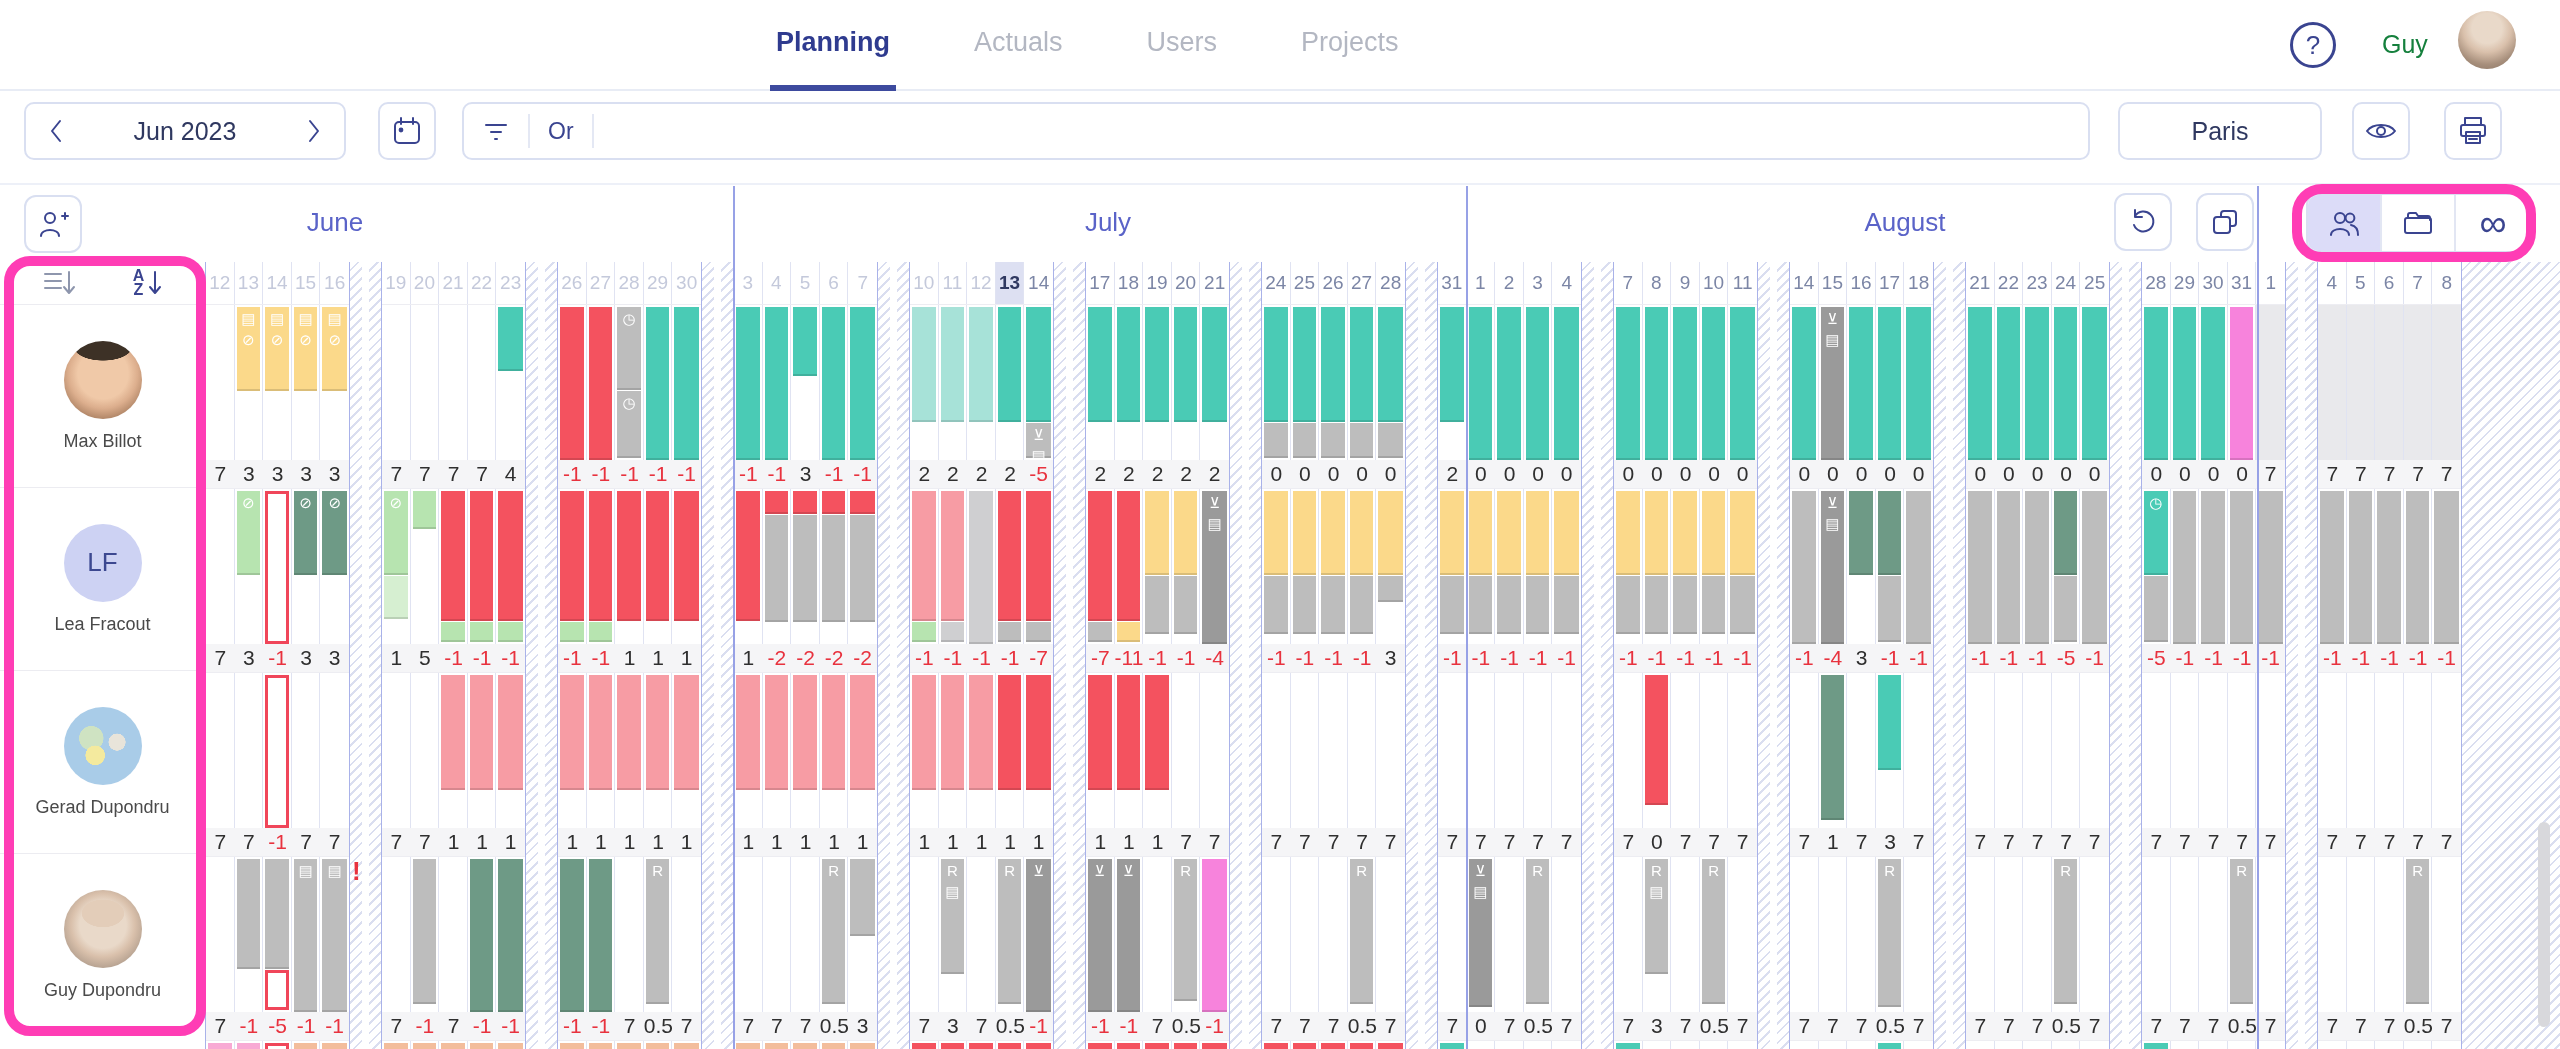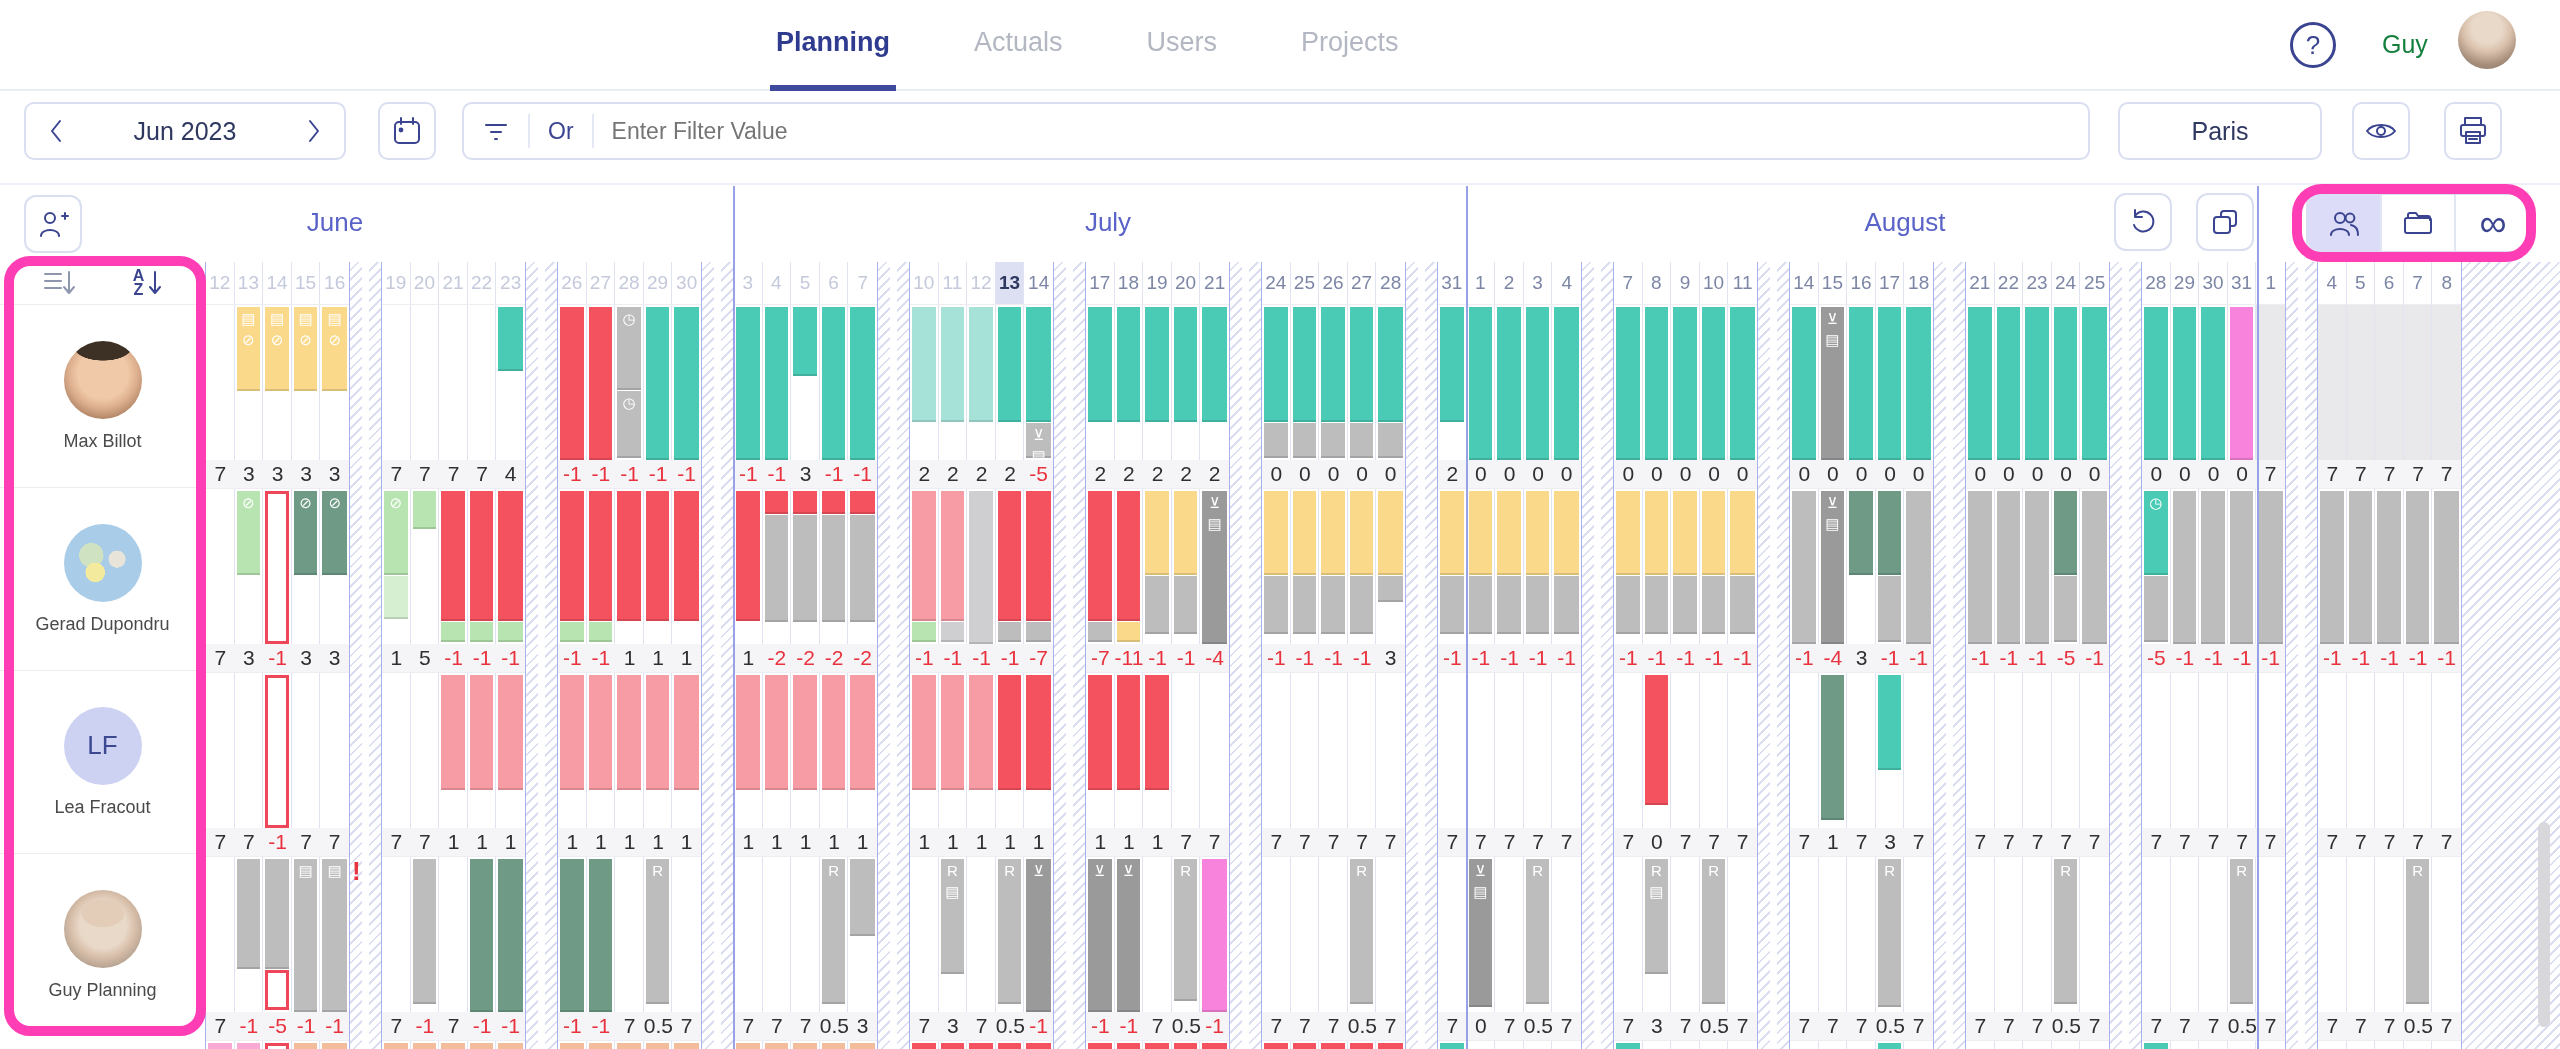--- a/index.html
+++ b/index.html
@@ -164,21 +164,20 @@
 </div>
 <div class="tbtn" id="filter-box">
   <svg class="iconsvg" width="28" height="24" viewBox="0 0 28 24">
     <line x1="4" y1="6" x2="24" y2="6"></line>
       <line x1="9" y1="13" x2="19" y2="13"></line>
       <line x1="13" y1="20" x2="15" y2="20"></line>
   </svg>
   <span class="sep"></span>
   <span id="filter-or">Or</span>
   <span class="sep"></span>
-  <input id="filter-input" placeholder="Enter Filter Value" style="">
 </div>
 <div class="tbtn" id="office-btn">Paris</div>
 <div class="tbtn" id="eye-btn">
   <svg class="iconsvg" width="32" height="24" viewBox="0 0 32 24">
     <path d="M2 12 C8 4 24 4 30 12 C24 20 8 20 2 12 Z"></path>
       <circle cx="16" cy="12" r="4"></circle>
   </svg>
 </div>
 <div class="tbtn" id="print-btn">
   <svg class="iconsvg" width="30" height="30" viewBox="0 0 30 30">
@@ -1915,30 +1914,30 @@
           <polyline points="2,17 7,23 12,17"></polyline>
         </svg>
     </span>
   </div>
   <div id="user-list">
       <div class="srow">
         <div class="avatar av-max"></div>
         <div class="uname">Max Billot</div>
       </div>
       <div class="srow">
+        <div class="avatar av-initials">LF</div>
+        <div class="uname">Lea Fracout</div>
+      </div>
+      <div class="srow">
         <div class="avatar av-map"></div>
         <div class="uname">Gerad Dupondru</div>
       </div>
       <div class="srow">
-        <div class="avatar av-initials">LF</div>
-        <div class="uname">Lea Fracout</div>
-      </div>
-      <div class="srow">
         <div class="avatar av-guy"></div>
-        <div class="uname">Guy Planning</div>
+        <div class="uname">Guy Dupondru</div>
       </div>
     </div>
 </div>
 
 <div id="warn-mark">!</div>
 <div id="vscroll"></div>
 <div class="annot" id="annot-sidebar"></div>
 <div class="annot" id="annot-seg"></div>
 
 </body></html>

